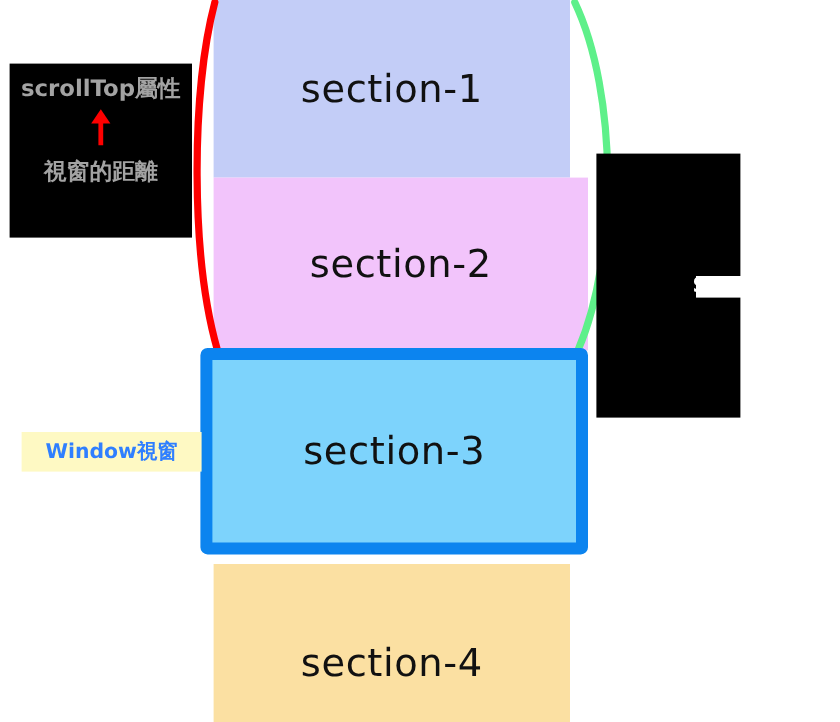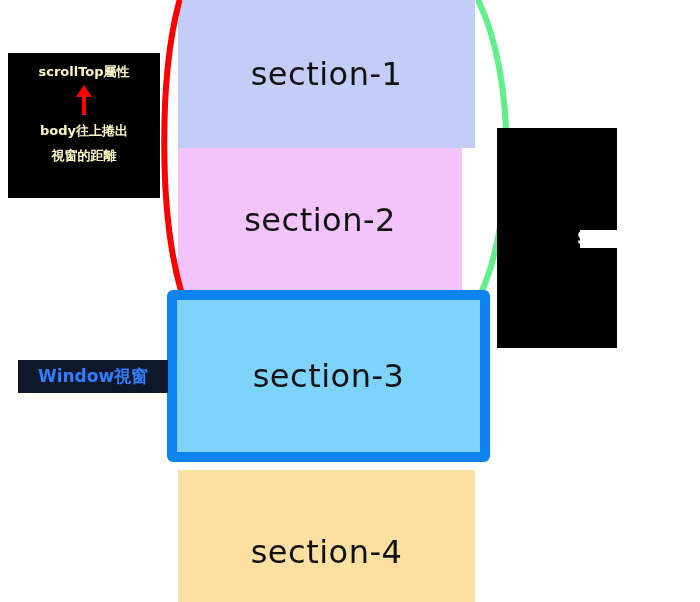--- a/index.html
+++ b/index.html
@@ -29,21 +29,21 @@
     font-family: "DejaVu Sans", "Liberation Sans", sans-serif;
   }
   #section-1 {
     left: 178px; top: 0px;
     width: 297px; height: 148px;
     background: #c3cdf7;
     text-align: center;
   }
   #section-2 {
     left: 178px; top: 148px;
-    width: 284px; height: 144px;
+    width: 312px; height: 144px;
     background: #f2c4fb;
   }
   #section-3 {
     left: 167px; top: 290px;
     width: 323px; height: 172px;
     background: #7dd3fc;
     border: 10px solid #0c84ef;
     border-radius: 6px;
     box-sizing: border-box;
     z-index: 6;
@@ -70,43 +70,43 @@
     left: 8px; top: 53px;
     width: 152px; height: 145px;
     background: #000000;
     z-index: 8;
     display: flex;
     flex-direction: column;
     align-items: center;
     justify-content: flex-start;
   }
   #scrolltop-note .line {
-    color: #fef9c3;
+    color: #a3a3a3;
     font-weight: bold;
-    font-size: 13px;
+    font-size: 19px;
     line-height: 1.05;
     white-space: nowrap;
     text-align: right;
     font-family: "DejaVu Sans", "Liberation Sans", sans-serif;
   }
   #scrolltop-title { margin-top: 12px; }
   #scrolltop-desc-1 { margin-top: 8px; }
   #scrolltop-desc-2 { margin-top: 12px; }
   #scrolltop-arrow {
     width: 30px;
     height: 32px;
     margin-top: 5px;
   }
 
   
   #window-note {
     position: absolute;
     left: 18px; top: 360px;
     width: 150px; height: 33px;
-    background: #0f172a;
+    background: #fef9c3;
     z-index: 8;
     display: flex;
     align-items: center;
     justify-content: center;
   }
   #window-note .label {
     color: #2f7fff;
     font-weight: bold;
     font-size: 17px;
     white-space: nowrap;
@@ -168,21 +168,20 @@
   </svg>
 
   <div id="scrolltop-note">
     <div class="line" id="scrolltop-title">scrollTop屬性</div>
 
     <svg id="scrolltop-arrow" viewBox="0 0 30 32">
       <line x1="15" y1="31" x2="15" y2="9" stroke="#fe0000" stroke-width="4"></line>
       <polygon points="15,1 7,13 23,13" fill="#fe0000"></polygon>
     </svg>
 
-    <div class="line" id="scrolltop-desc-1">body往上捲出</div>
     <div class="line" id="scrolltop-desc-2">視窗的距離</div>
   </div>
 
   <div id="window-note">
     <span class="label">Window視窗</span>
   </div>
 
   <div id="right-note">
     <span class="label">Sc</span>
   </div>

